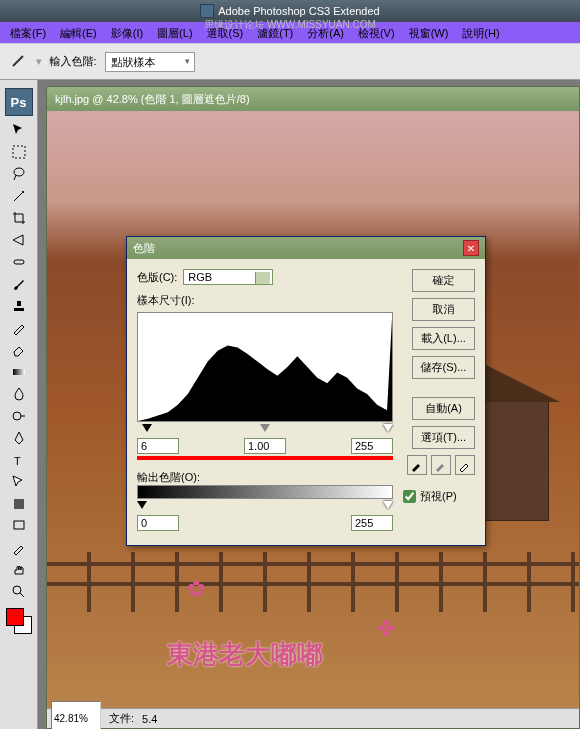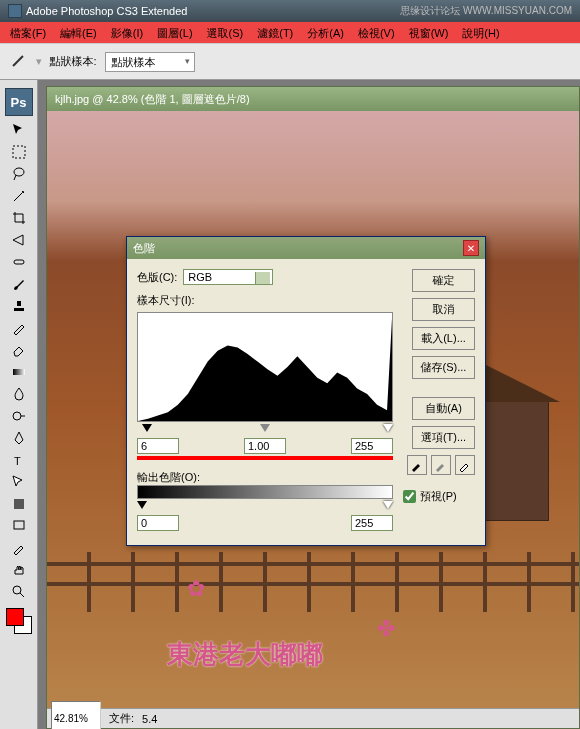--- a/index.html
+++ b/index.html
@@ -1,23 +1,23 @@
 <!DOCTYPE html>
 <html><head>
   <meta charset="utf-8">
   <style>
     * { margin: 0; padding: 0; box-sizing: border-box; font-family: "Microsoft YaHei", Arial, sans-serif; font-size: 11px; }
     body { width: 580px; height: 729px; background: #f0f0f0; overflow: hidden; position: relative; }
     
-    .titlebar { background: linear-gradient(#5a6d7a, #3d4a54); color: #fff; padding: 4px 8px; display: flex; justify-content: space-between; align-items: center; height: 22px; }
+    .titlebar { background: linear-gradient(#5a6d7a, #3d4a54); color: #fff; padding: 4px 8px; display: flex; justify-content: space-between; align-items: center; height: 22px; flex-direction: column; }
     .titlebar .left { display: flex; align-items: center; gap: 4px; }
     .ps-logo-small { width: 14px; height: 14px; background: #4a6e8a; border: 1px solid #2a4050; display: inline-block; }
     .titlebar .right { font-size: 10px; color: #bbb; }
     
-    .menubar { background: #ef4444; border-bottom: 1px solid #ccc; padding: 2px 4px; display: flex; gap: 2px; height: 22px; }
+    .menubar { background: #8b5cf6; border-bottom: 1px solid #ccc; padding: 2px 4px; display: flex; gap: 2px; height: 22px; }
     .menubar span { padding: 2px 6px; cursor: default; }
     
     .optionsbar { background: #e8e8e8; border-bottom: 1px solid #999; padding: 6px 8px; display: flex; align-items: center; gap: 8px; height: 36px; }
     .eyedropper-big { width: 20px; height: 20px; position: relative; }
     .eyedropper-big::before { content: ""; position: absolute; width: 2px; height: 14px; background: #333; transform: rotate(45deg); top: 2px; left: 9px; }
     .sample-dropdown { border: 1px solid #999; background: #fff; padding: 2px 20px 2px 6px; width: 90px; height: 20px; position: relative; }
     .sample-dropdown::after { content: "▾"; position: absolute; right: 4px; top: 3px; font-size: 9px; color: #666; }
     
     .workspace { display: flex; height: calc(100% - 80px); background: #7a7a7a; }
     
@@ -101,21 +101,21 @@
   <span>濾鏡(T)</span>
   <span>分析(A)</span>
   <span>檢視(V)</span>
   <span>視窗(W)</span>
   <span>說明(H)</span>
 </div>
 
 <div class="optionsbar">
   <div class="eyedropper-big"></div>
   <span style="color:#999">▾</span>
-  <span>點狀樣本:</span>
+  <span>輸入色階:</span>
   <div class="sample-dropdown"><span>點狀樣本</span></div>
 </div>
 
 <div class="workspace">
   <div class="toolbox">
     <div style="height:4px;width:100%"></div>
     <div class="ps-logo">Ps</div>
     <div class="tool">
         <svg viewBox="0 0 16 16">
           <path d="M2 2l3 10 2-4 4-2z" fill="#000"></path>

